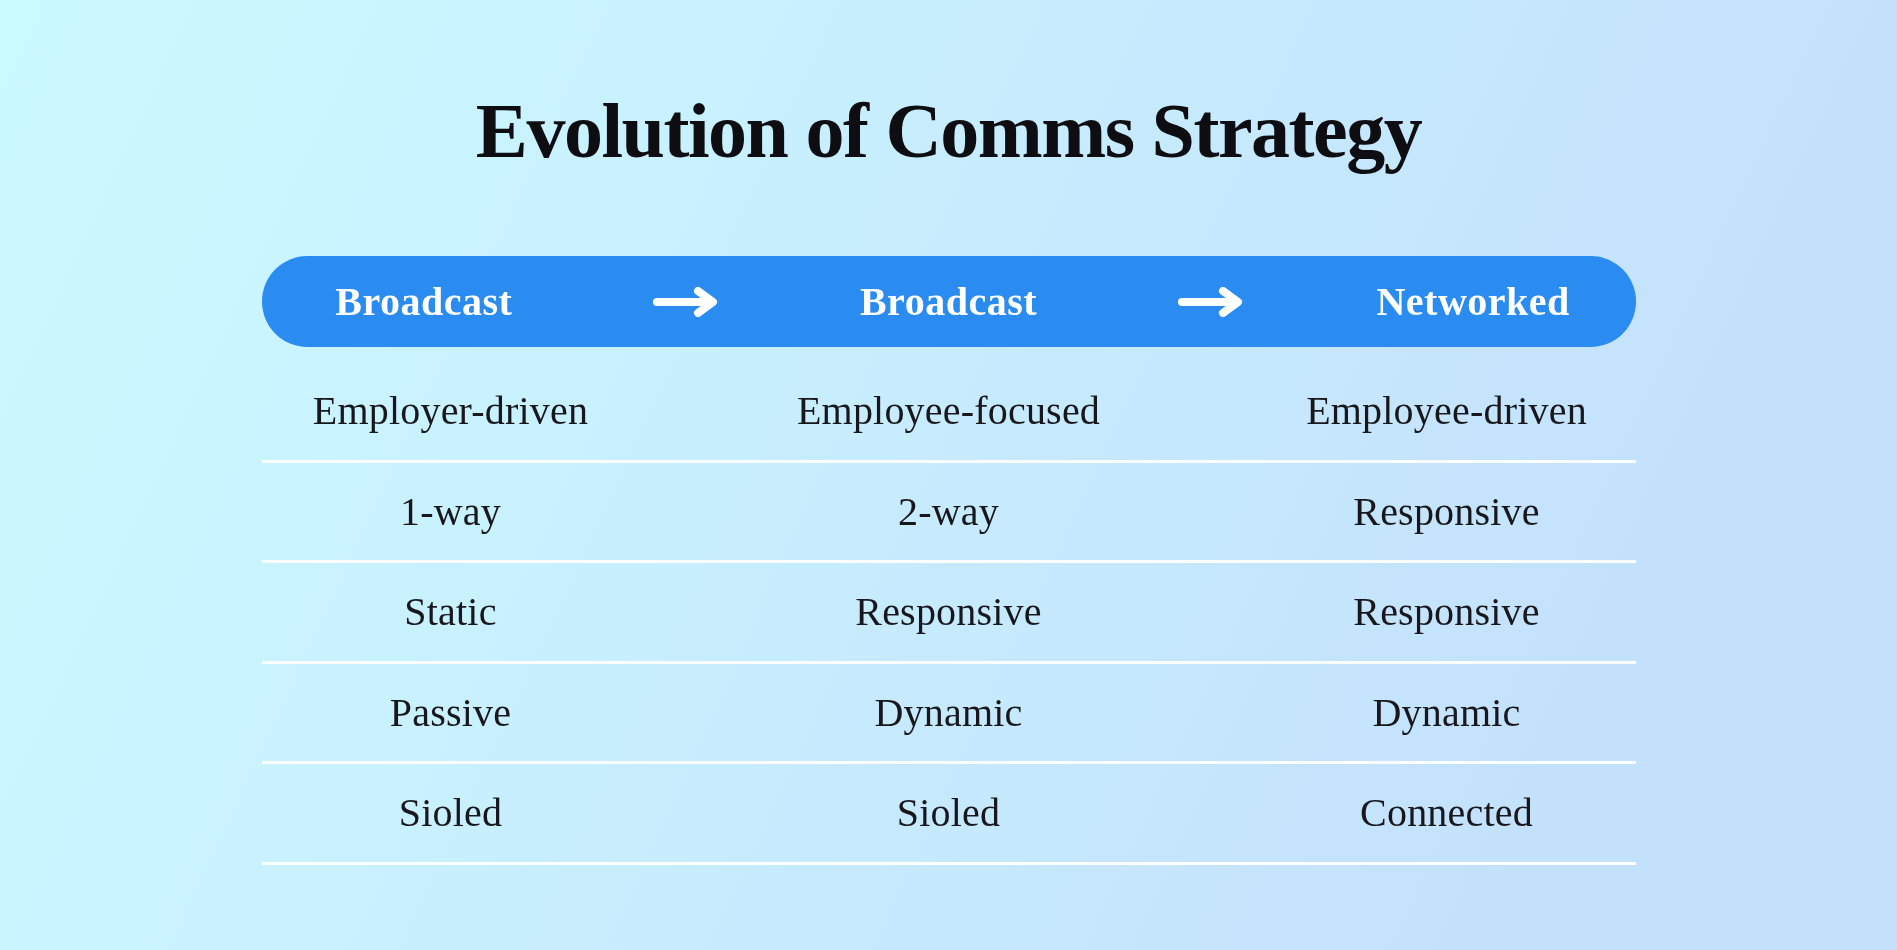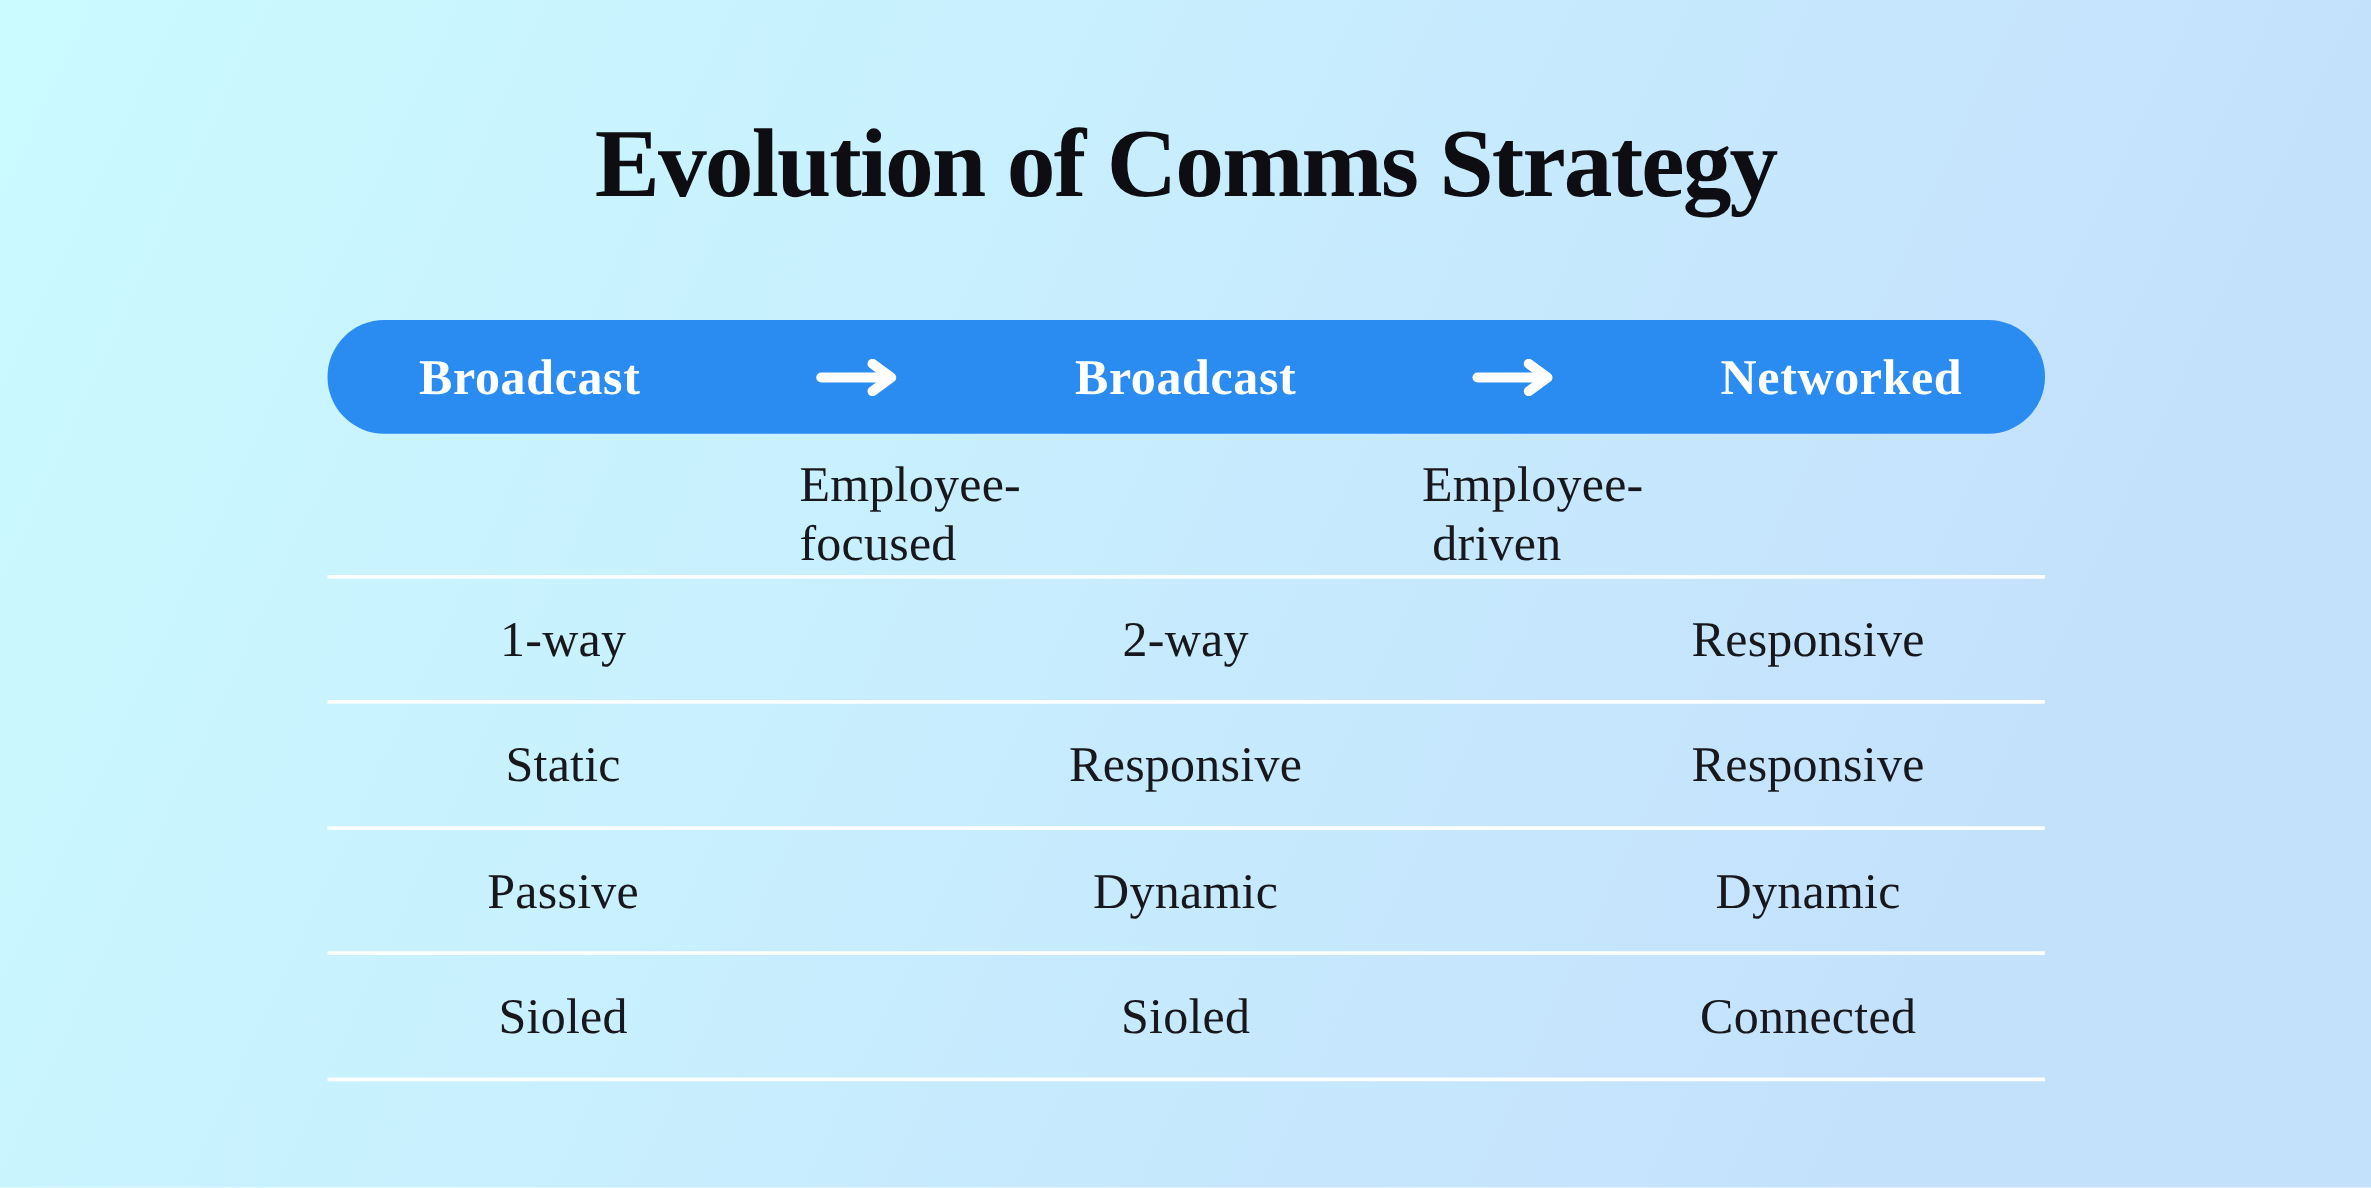--- a/index.html
+++ b/index.html
@@ -108,20 +108,21 @@
         <svg width="70" height="30" viewBox="0 0 70 30" fill="none">
           <path d="M6 15 H58" stroke="#ffffff" stroke-width="8" stroke-linecap="round"></path>
           <path d="M47 4 L62 15 L47 26" stroke="#ffffff" stroke-width="8" stroke-linecap="round" stroke-linejoin="round" fill="none"></path>
         </svg>
       </div>
       <div class="stage">Networked</div>
     </div>
 
     <div class="table">
       <div class="row">
+        <div class="cell">Employer-driven</div>
         <div></div>
         <div class="cell">Employee-focused</div>
         <div></div>
         <div class="cell">Employee-driven</div>
       </div>
       <div class="row">
         <div class="cell">1-way</div>
         <div></div>
         <div class="cell">2-way</div>
         <div></div>

